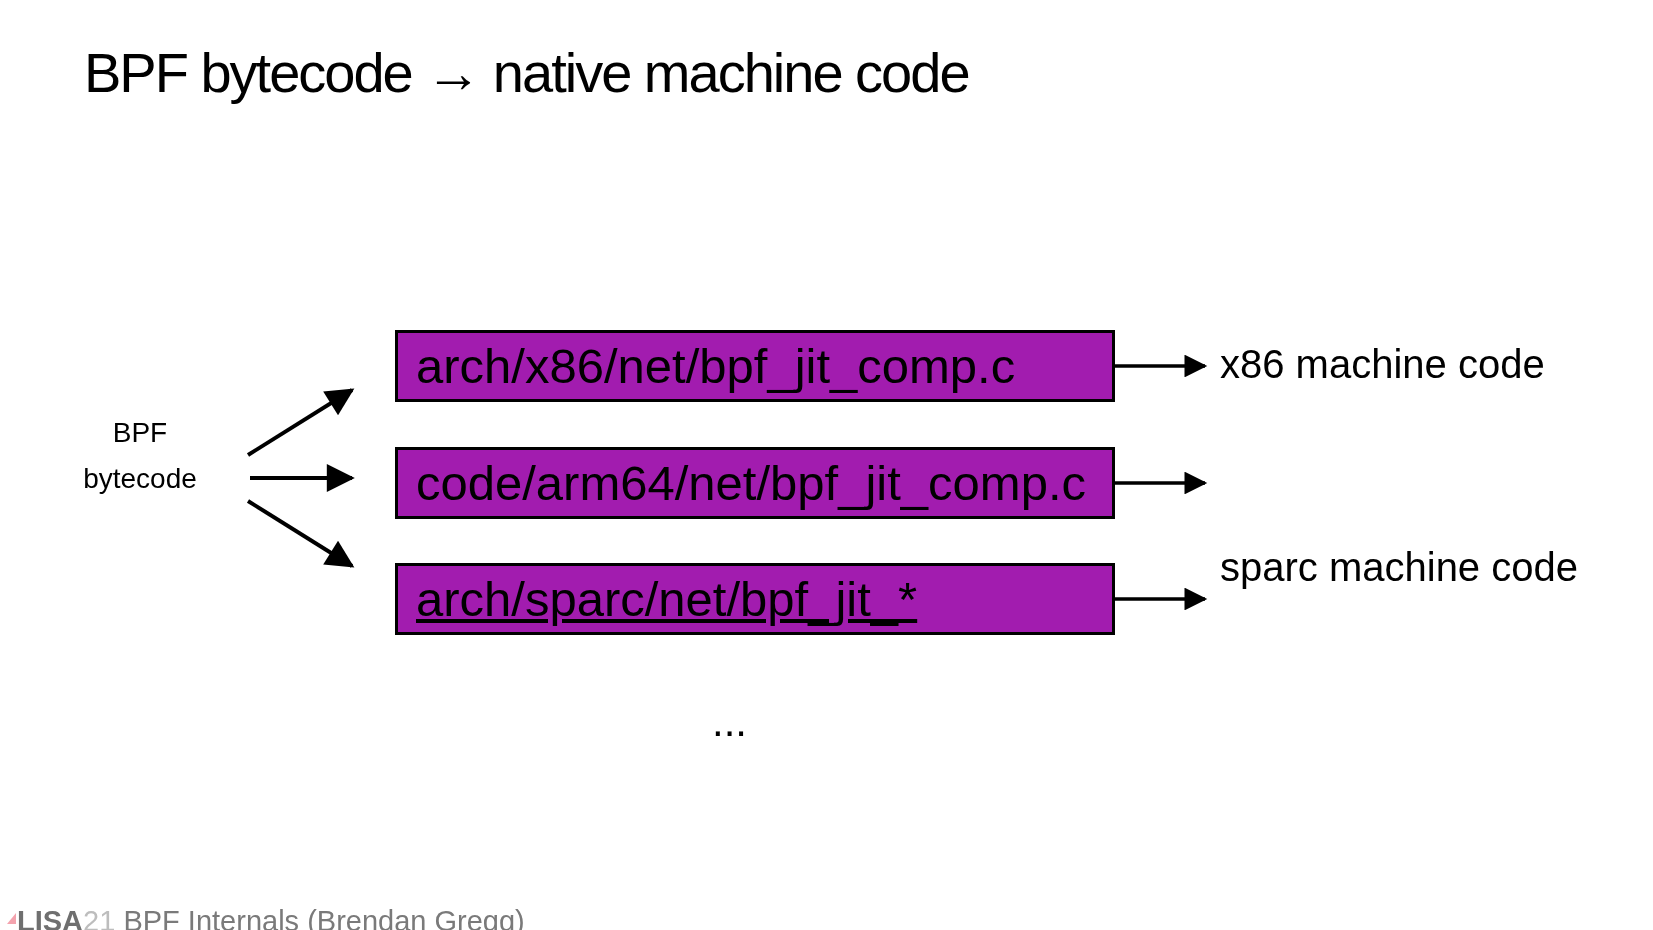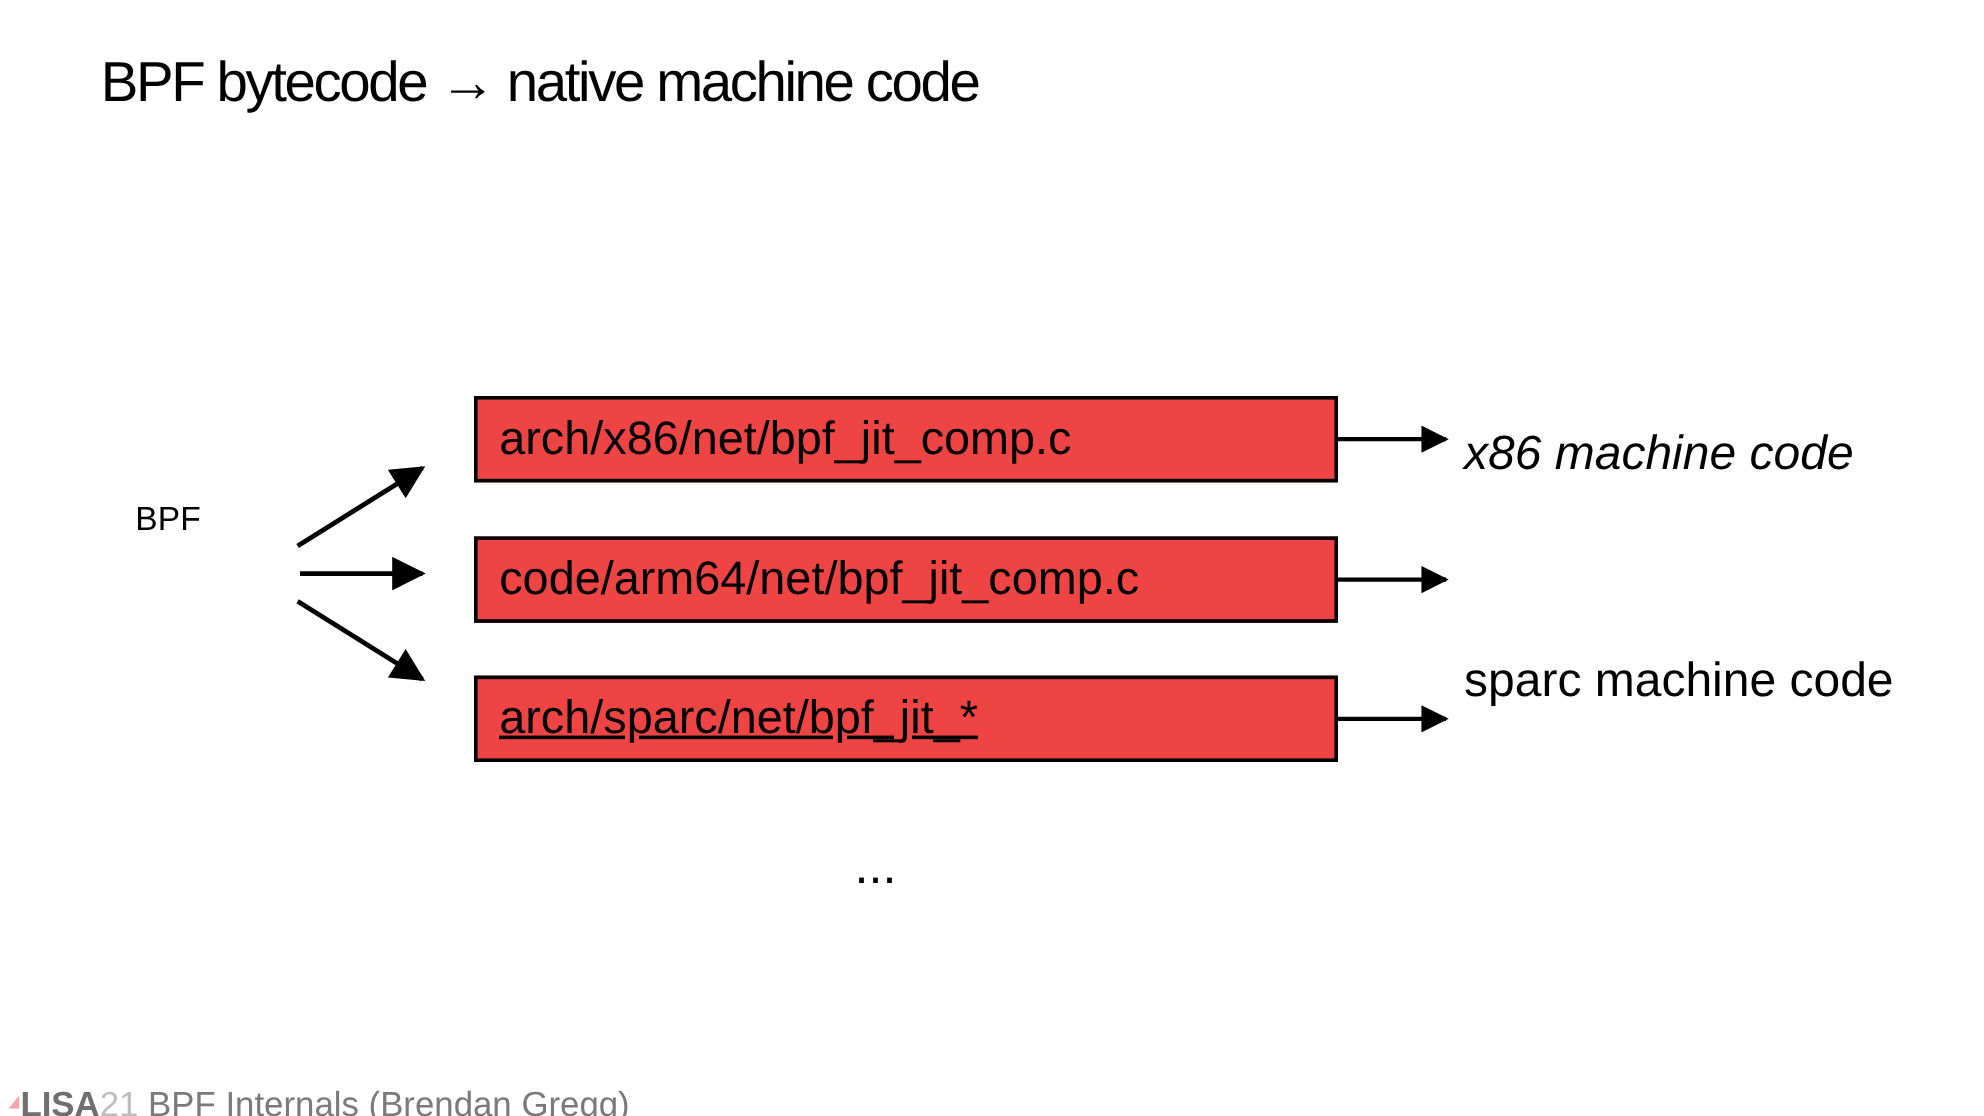--- a/index.html
+++ b/index.html
@@ -12,21 +12,21 @@
     position: relative;
     width: 1653px;
     height: 930px;
     background: #ffffff;
     overflow: hidden;
   }
   .title {
     position: absolute;
     left: 84px;
     top: 40px;
-    font-size: 47px;
+    font-size: 56px;
     letter-spacing: -2px;
     color: #000000;
     white-space: nowrap;
   }
   .src-label {
     position: absolute;
     left: 38px;
     top: 410px;
     width: 204px;
     text-align: center;
@@ -40,41 +40,41 @@
     top: 0;
     width: 1653px;
     height: 930px;
     pointer-events: none;
   }
   .file-box {
     position: absolute;
     left: 395px;
     width: 720px;
     height: 72px;
-    background: #ef4444;
+    background: #a21caf;
     border: 3px solid #000000;
     box-sizing: border-box;
     display: flex;
     align-items: center;
     padding-left: 18px;
-    font-size: 39px;
+    font-size: 49px;
     color: #000000;
     white-space: nowrap;
   }
   .box-1 { top: 330px; }
   .box-2 { top: 447px; }
   .box-3 { top: 563px; text-decoration: underline; }
   .machine-label {
     position: absolute;
     left: 1220px;
     font-size: 40px;
     color: #000000;
     white-space: nowrap;
   }
-  .ml-1 { top: 356px; font-style: italic; }
+  .ml-1 { top: 342px; }
   .ml-2 { top: 459px; }
   .ml-3 { top: 545px; }
   .ellipsis {
     position: absolute;
     left: 712px;
     top: 698px;
     font-size: 42px;
     color: #000000;
   }
   .footer {
@@ -117,20 +117,21 @@
     <line x1="250" y1="478" x2="352" y2="478" stroke="#000000" stroke-width="4" marker-end="url(#headBig)"></line>
     <line x1="248" y1="501" x2="352" y2="566" stroke="#000000" stroke-width="4" marker-end="url(#headBig)"></line>
 
     <line x1="1115" y1="366" x2="1205" y2="366" stroke="#000000" stroke-width="3.5" marker-end="url(#headSmall)"></line>
     <line x1="1115" y1="483" x2="1205" y2="483" stroke="#000000" stroke-width="3.5" marker-end="url(#headSmall)"></line>
     <line x1="1115" y1="599" x2="1205" y2="599" stroke="#000000" stroke-width="3.5" marker-end="url(#headSmall)"></line>
   </svg>
 
   <div class="src-label">
     <div>BPF</div>
+    <div>bytecode</div>
   </div>
 
   <div class="file-box box-1">arch/x86/net/bpf_jit_comp.c</div>
   <div class="file-box box-2">code/arm64/net/bpf_jit_comp.c</div>
   <div class="file-box box-3">arch/sparc/net/bpf_jit_*</div>
 
   <div class="machine-label ml-1">x86 machine code</div>
   <div class="machine-label ml-3">sparc machine code</div>
 
   <div class="ellipsis">...</div>

